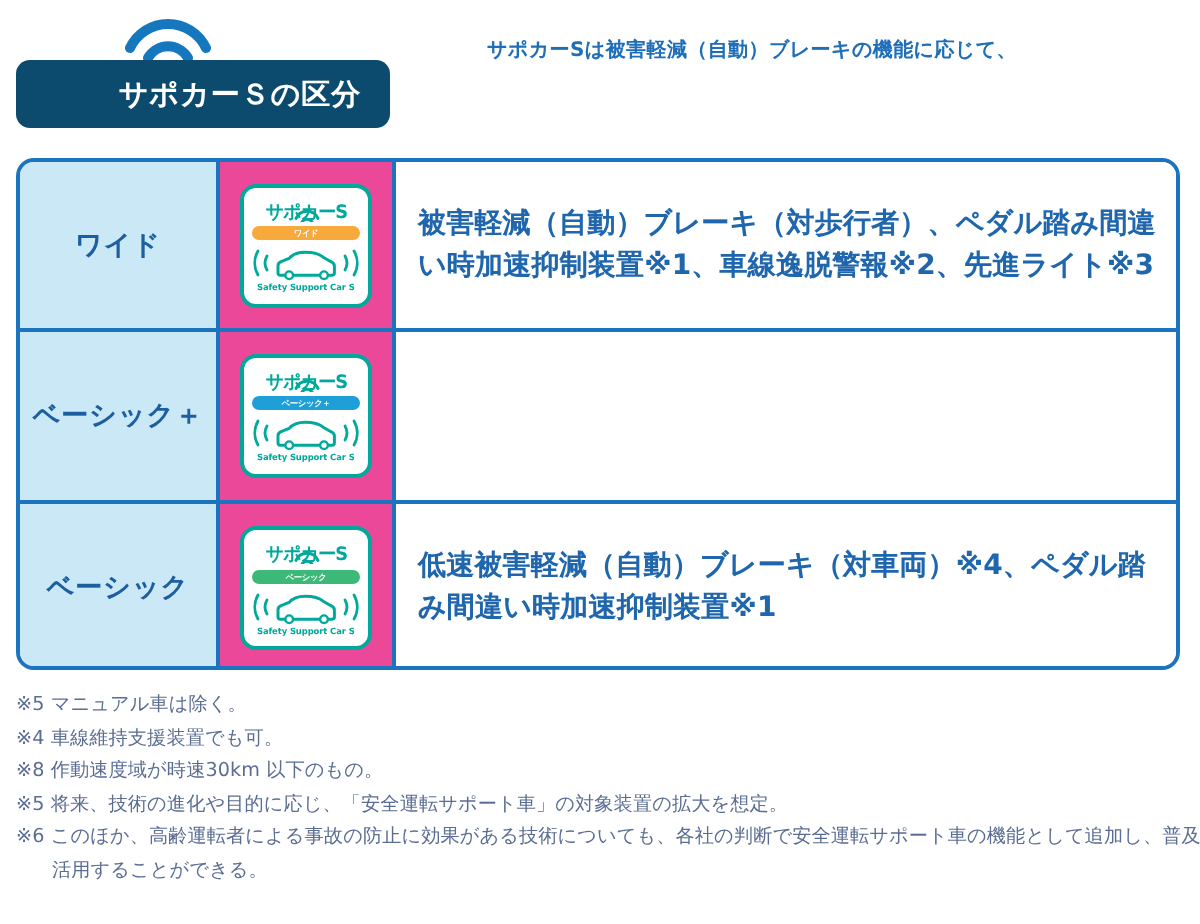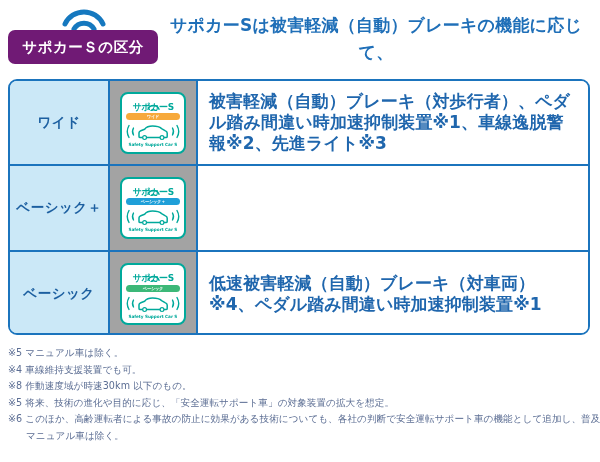--- a/index.html
+++ b/index.html
@@ -19,29 +19,29 @@
   .hdr-badge-wrap{
     position:absolute;left:8px;top:6px;width:152px;height:64px;
   }
   .wifi-icon{
     position:absolute;left:50%;top:2px;transform:translateX(-50%);
     width:44px;height:22px;
   }
   .hdr-badge{
     position:absolute;left:0;top:24px;
     width:150px;height:34px;
-    background:#701a75;
+    background:#0c4a6e;
     border-radius:7px;
     display:flex;align-items:center;justify-content:center;
-    color:#ffffff;font-size:14.5px;font-weight:bold;letter-spacing:.5px;
+    color:#ffffff;font-size:14.5px;font-weight:bold;letter-spacing:.5px;padding-left:37px;
   }
   .hdr-text{
     position:absolute;left:160px;top:12px;width:432px;
     text-align:center;
-    font-size:17px;font-weight:bold;line-height:27px;
+    font-size:10px;font-weight:bold;line-height:27px;
     color:#1f6fb8;
     letter-spacing:.2px;
   }
   
   .table{
     position:absolute;left:8px;top:79px;
     width:582px;height:256px;
     border:2px solid #1b74bd;
     border-radius:9px;
     box-sizing:border-box;
@@ -59,32 +59,32 @@
     width:100px;flex:0 0 100px;
     background:#cbe8f7;
     border-right:2px solid #1b74bd;
     box-sizing:border-box;
     display:flex;align-items:center;justify-content:center;
     font-size:13.5px;font-weight:bold;color:#1c5fa0;
     letter-spacing:.5px;
   }
   .cell-logo{
     width:88px;flex:0 0 88px;
-    background:#a3a3a3;
+    background:#ec4899;
     border-right:2px solid #1b74bd;
     box-sizing:border-box;
     display:flex;align-items:center;justify-content:center;
   }
   .cell-desc{
     flex:1 1 auto;
     background:#ffffff;
     box-sizing:border-box;
     display:flex;align-items:center;
     padding:0 10px 0 11px;
-    font-size:17px;font-weight:bold;line-height:21px;
+    font-size:14px;font-weight:bold;line-height:21px;
     color:#1f66ad;
     letter-spacing:.1px;
   }
   
   .sbadge{
     width:66px;height:62px;
     background:#ffffff;
     border:2.5px solid #00a99b;
     border-radius:8px;
     box-sizing:border-box;
@@ -257,14 +257,14 @@
   </div>
 
 </div>
 
 <div class="notes">
   <div class="note">※5 マニュアル車は除く。</div>
   <div class="note">※4 車線維持支援装置でも可。</div>
   <div class="note">※8 作動速度域が時速30km 以下のもの。</div>
   <div class="note">※5 将来、技術の進化や目的に応じ、「安全運転サポート車」の対象装置の拡大を想定。</div>
   <div class="note">※6 このほか、高齢運転者による事故の防止に効果がある技術についても、各社の判断で安全運転サポート車の機能として追加し、普及啓発に</div>
-  <div class="note note-cont">マニュアル車は除く。</div>
+  <div class="note note-cont">活用することができる。</div>
 </div>
 
 </body></html>

